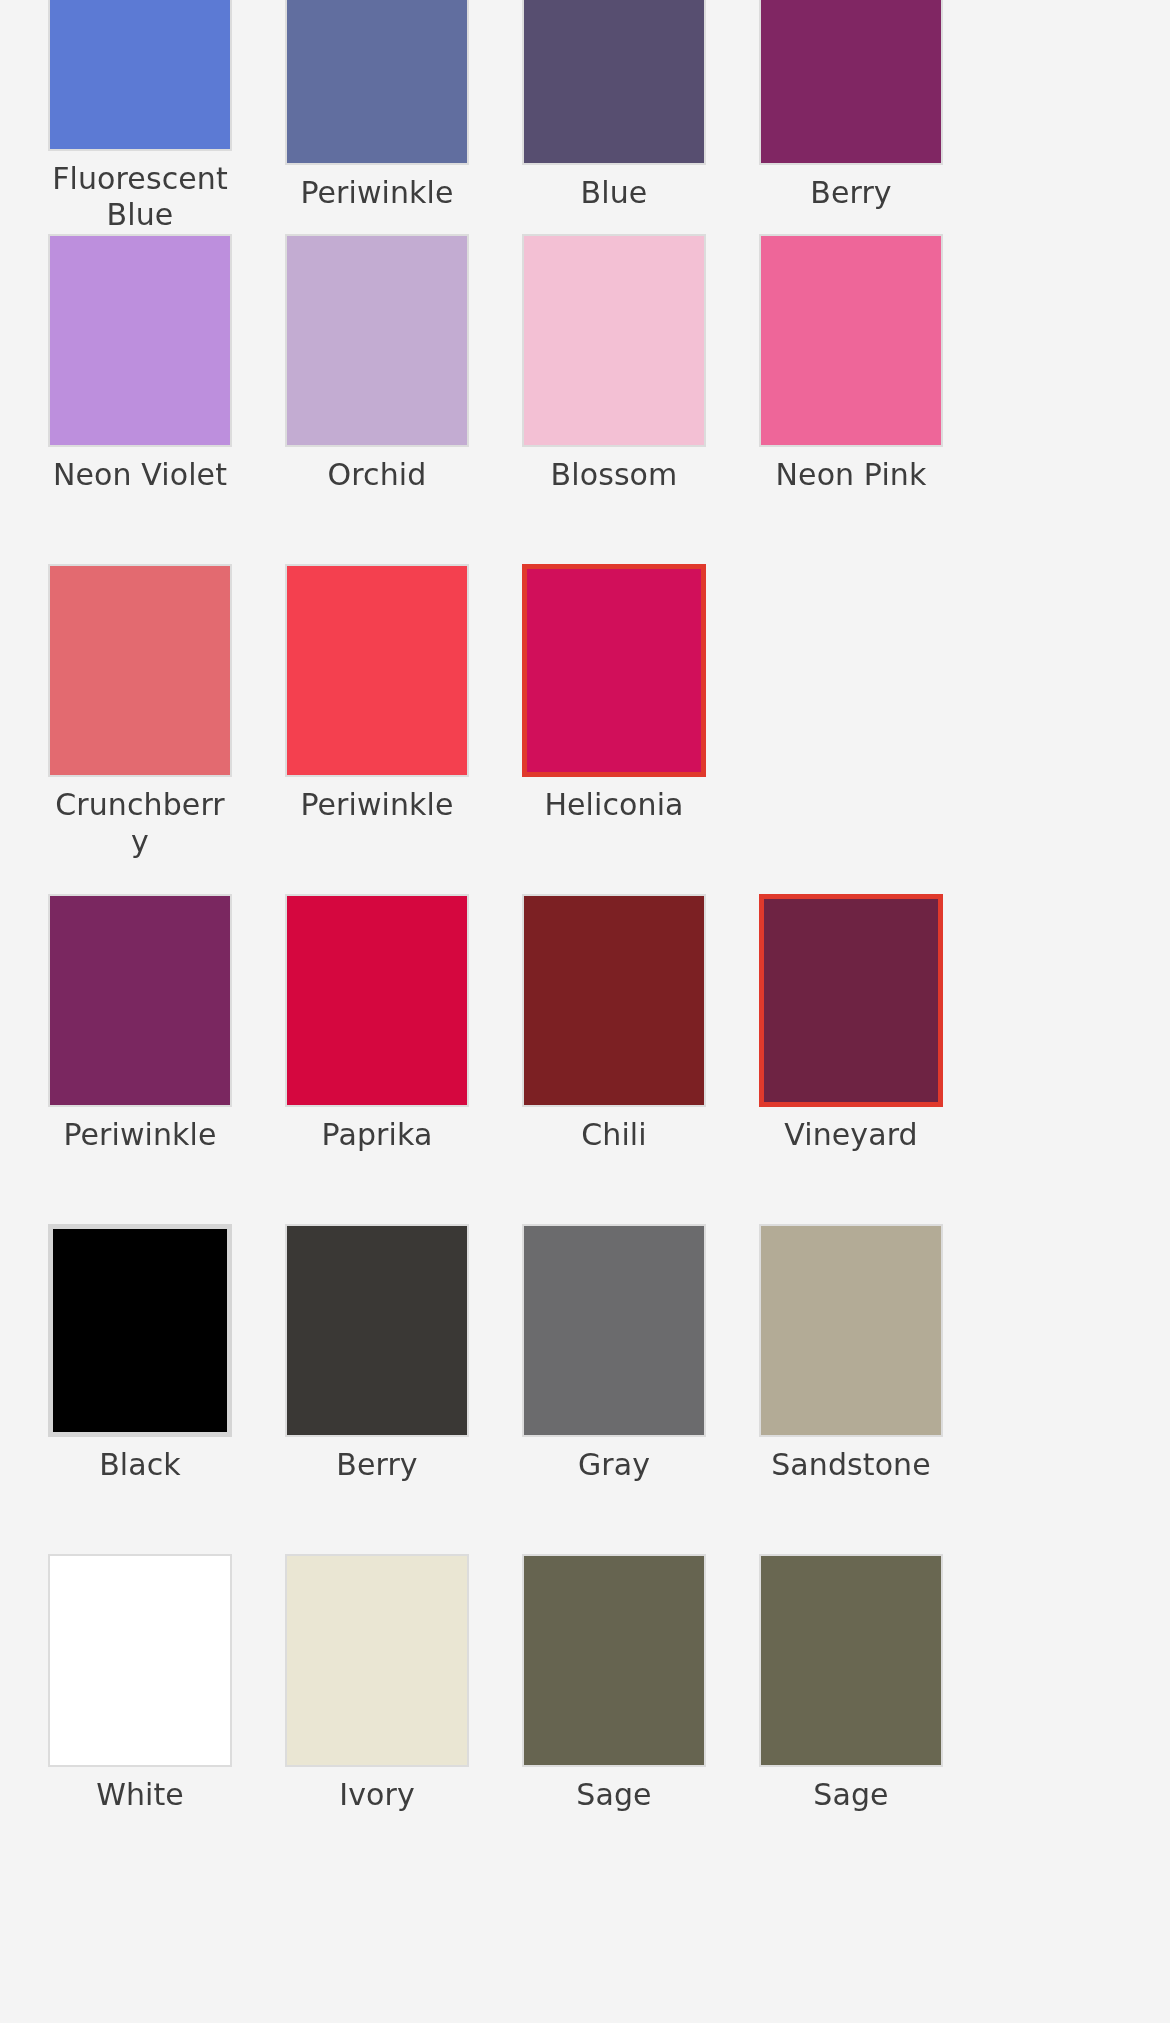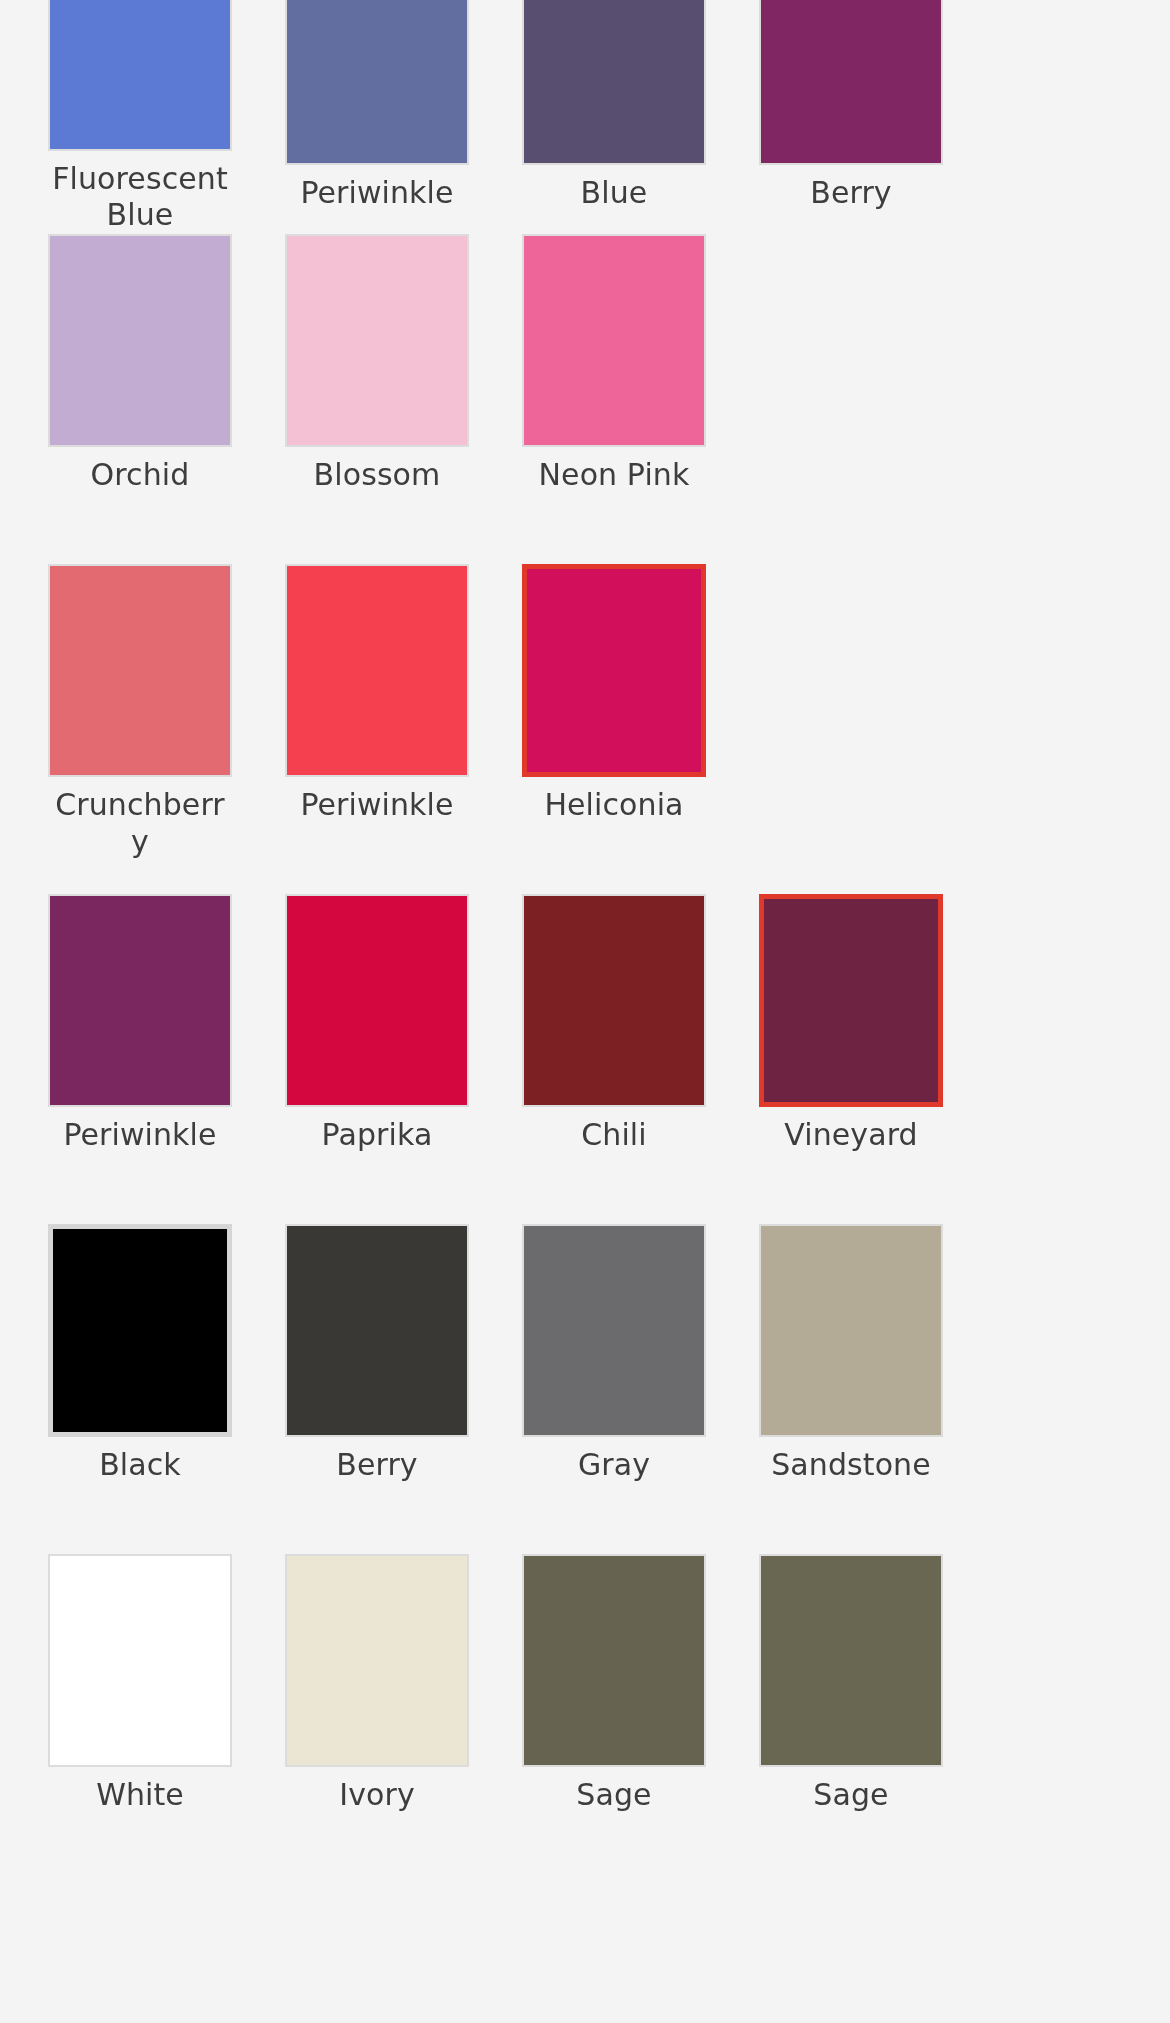--- a/index.html
+++ b/index.html
@@ -109,20 +109,26 @@
       <div class="swatch-cell">
         <div class="swatch-chip-wrap">
           <div class="swatch-chip" style="background: rgb(128, 38, 99);"></div>
         </div>
         <div class="swatch-label">Berry</div>
       </div>
     </div>
     <div class="swatch-row">
       <div class="swatch-cell">
         <div class="swatch-chip-wrap">
+          <div class="swatch-chip" style="background: rgb(189, 143, 221);"></div>
+        </div>
+        <div class="swatch-label">Neon Violet</div>
+      </div>
+      <div class="swatch-cell">
+        <div class="swatch-chip-wrap">
           <div class="swatch-chip" style="background: rgb(195, 172, 210);"></div>
         </div>
         <div class="swatch-label">Orchid</div>
       </div>
       <div class="swatch-cell">
         <div class="swatch-chip-wrap">
           <div class="swatch-chip" style="background: rgb(243, 192, 212);"></div>
         </div>
         <div class="swatch-label">Blossom</div>
       </div>

